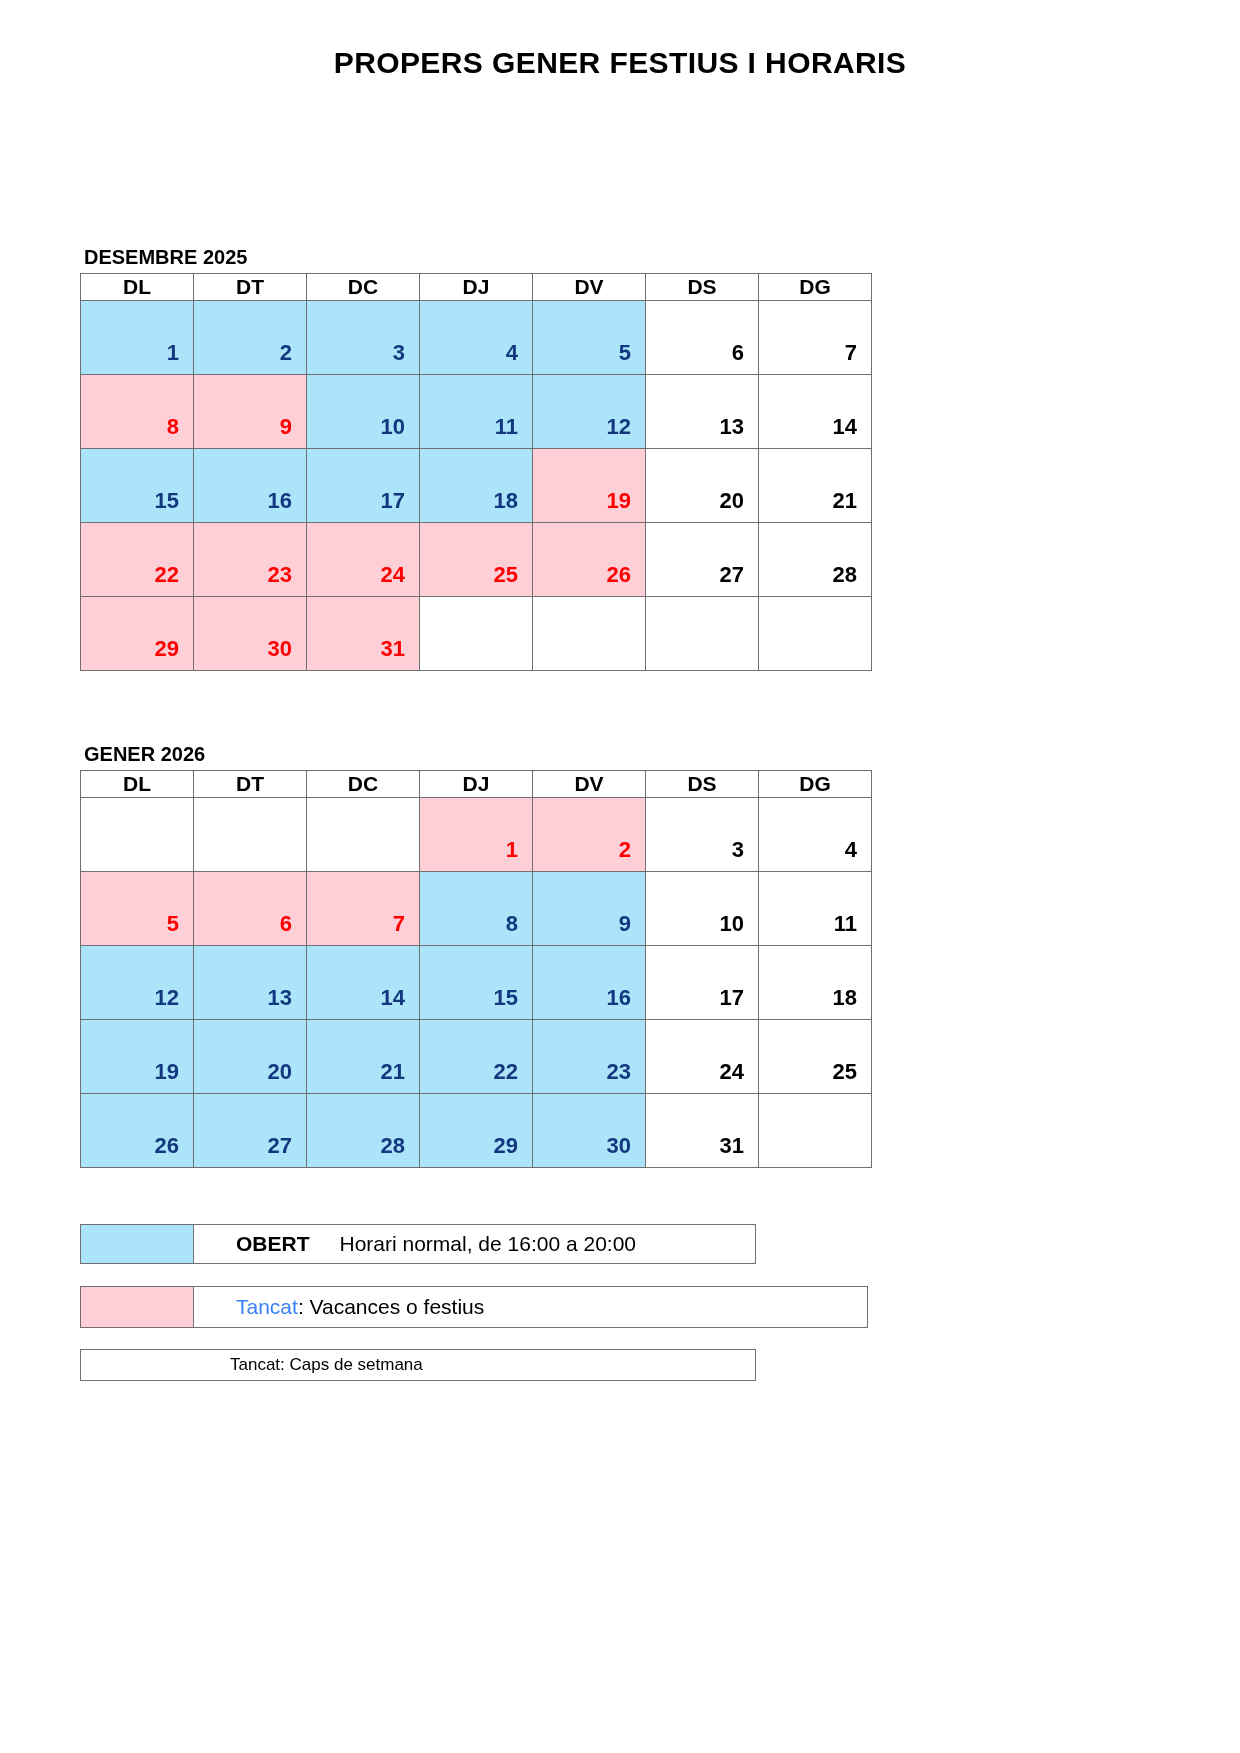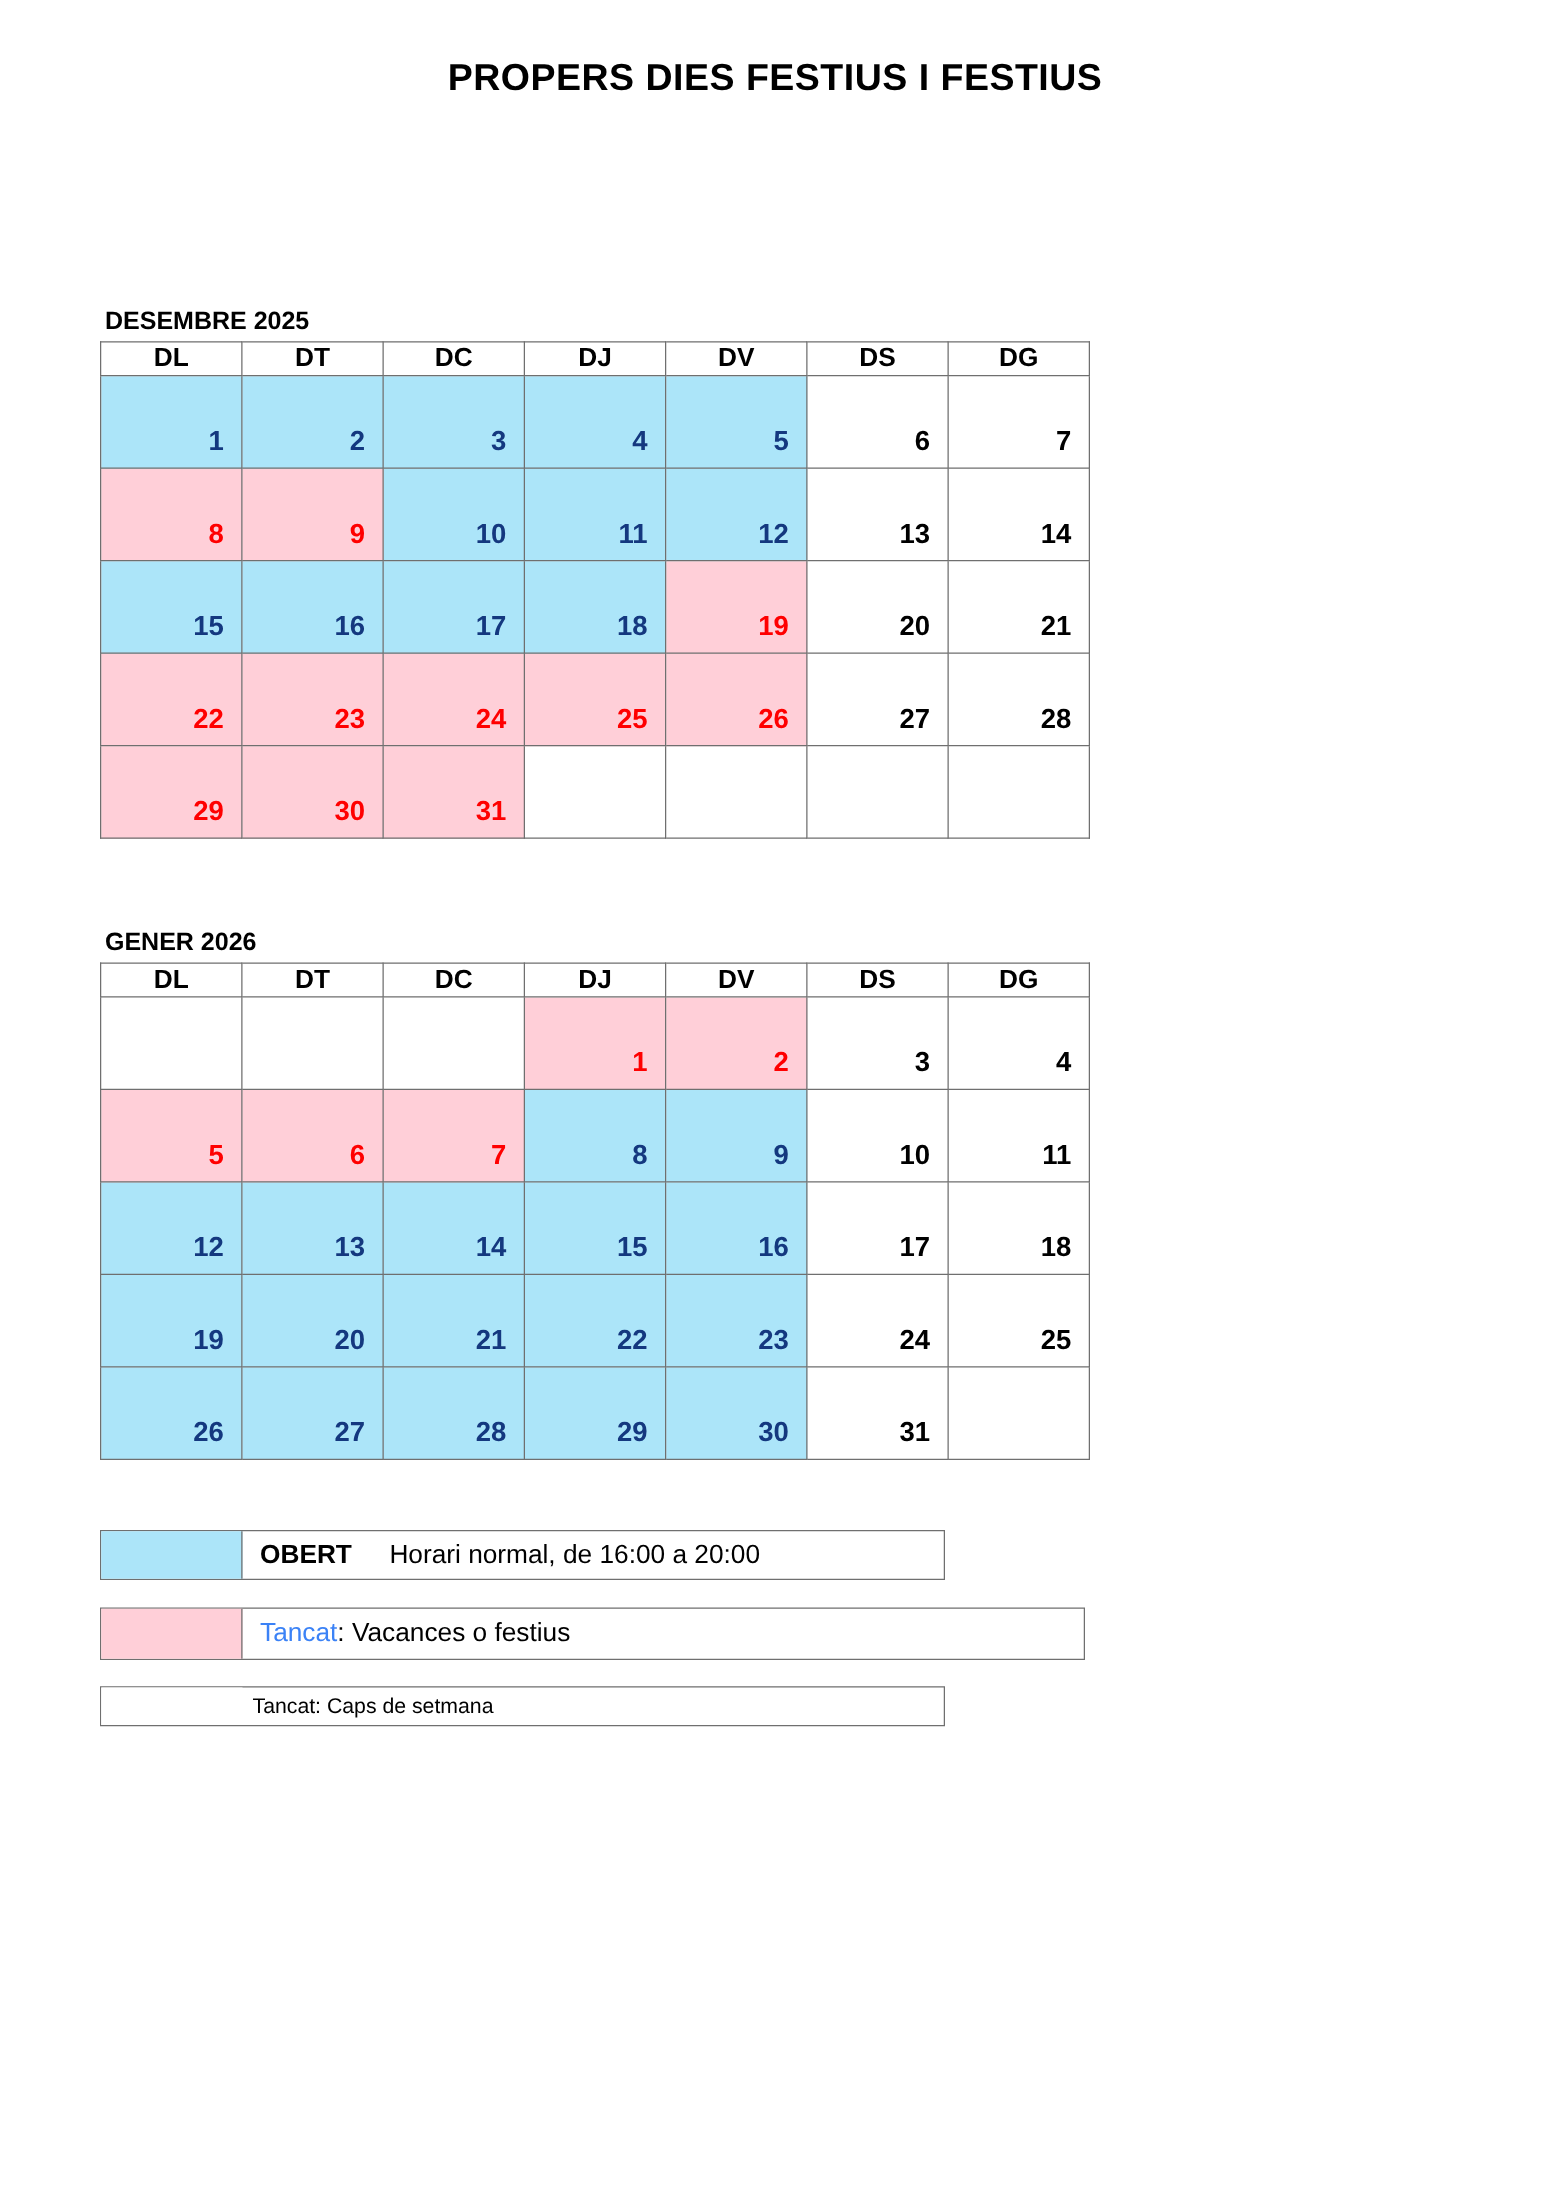--- a/index.html
+++ b/index.html
@@ -109,20 +109,21 @@
     border-right: 1px solid #6f6f6f;
     box-sizing: border-box;
   }
   .legend-text {
     flex: 1;
     display: flex;
     align-items: center;
     padding-left: 14px;
     font-size: 21px;
     font-family: "Liberation Sans", sans-serif;
+    margin-left: 28px;
   }
   #legend-open {
     top: 1178px;
     width: 676px;
     height: 40px;
   }
   #legend-open .legend-swatch { background: #ace5f9; }
   #legend-open .legend-bold {
     font-weight: bold;
     font-size: 21px;
@@ -149,21 +150,21 @@
   #legend-weekend .legend-text {
     font-size: 17px;
     padding-left: 8px;
   }
 </style>
 </head>
 <body>
 
 <div class="page">
 
-  <div class="title">PROPERS DIES FESTIUS I FESTIUS</div>
+  <div class="title">PROPERS GENER FESTIUS I HORARIS</div>
 
   <div class="month-block" id="dec-block">
     <div class="month-name">DESEMBRE 2025</div>
     <table class="cal">
       <thead>
         <tr>
           <th>DL</th>
           <th>DT</th>
           <th>DC</th>
           <th>DJ</th>

